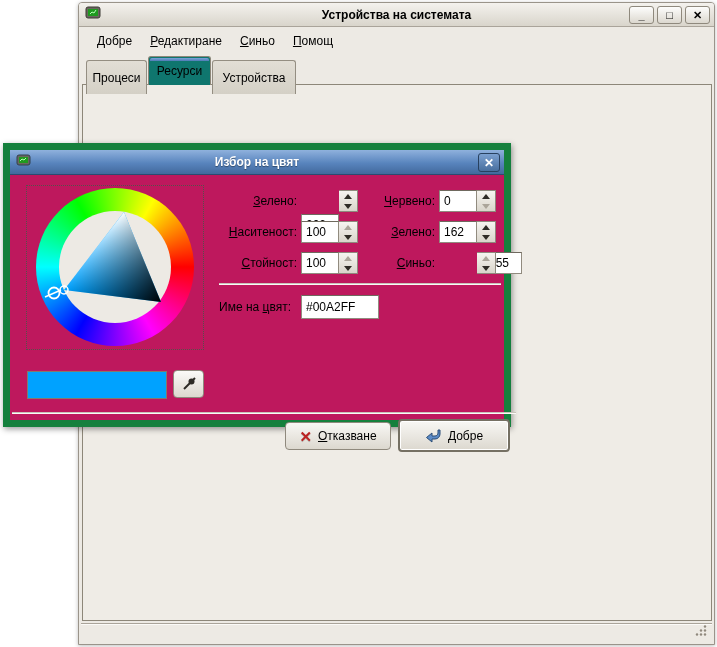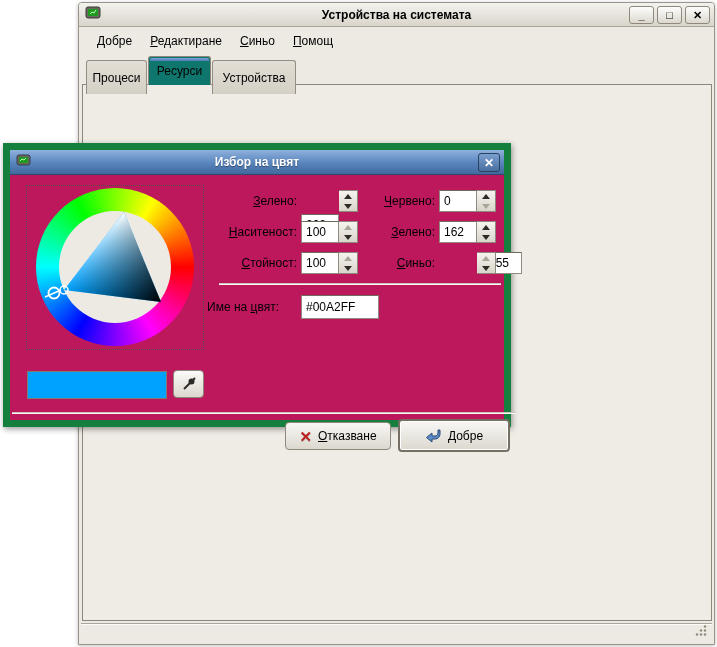--- a/index.html
+++ b/index.html
@@ -337,21 +337,21 @@
         <div>
           <span class="arr-up dis"></span>
         </div>
         <div>
           <span class="arr-dn"></span>
         </div>
       </div>
 
     <div class="hsep" style="left:209px; top:133px; width:282px;"></div>
 
-    <div class="fldlabel" style="left:149px; top:146px; width:120px;"><span>Име на </span><span style="text-decoration:underline">ц</span><span>вят:</span></div>
+    <div class="fldlabel" style="left:161px; top:146px; width:120px;"><span>Име на </span><span style="text-decoration:underline">ц</span><span>вят:</span></div>
     <div class="namefield" style="left:291px; top:145px; width:78px; height:24px; line-height:22px;">#00A2FF</div>
 
     <div class="hsep" style="left:2px; top:262px; width:504px;"></div>
 
     <div class="btn" style="left:275px; top:272px; width:106px; height:28px;">
       <span class="xicon">✕</span>
       <span class="fl">Отказване</span>
     </div>
     <div class="btn btn-default" style="left:388px; top:269px; width:112px; height:33px;">
       <svg width="17" height="16">

